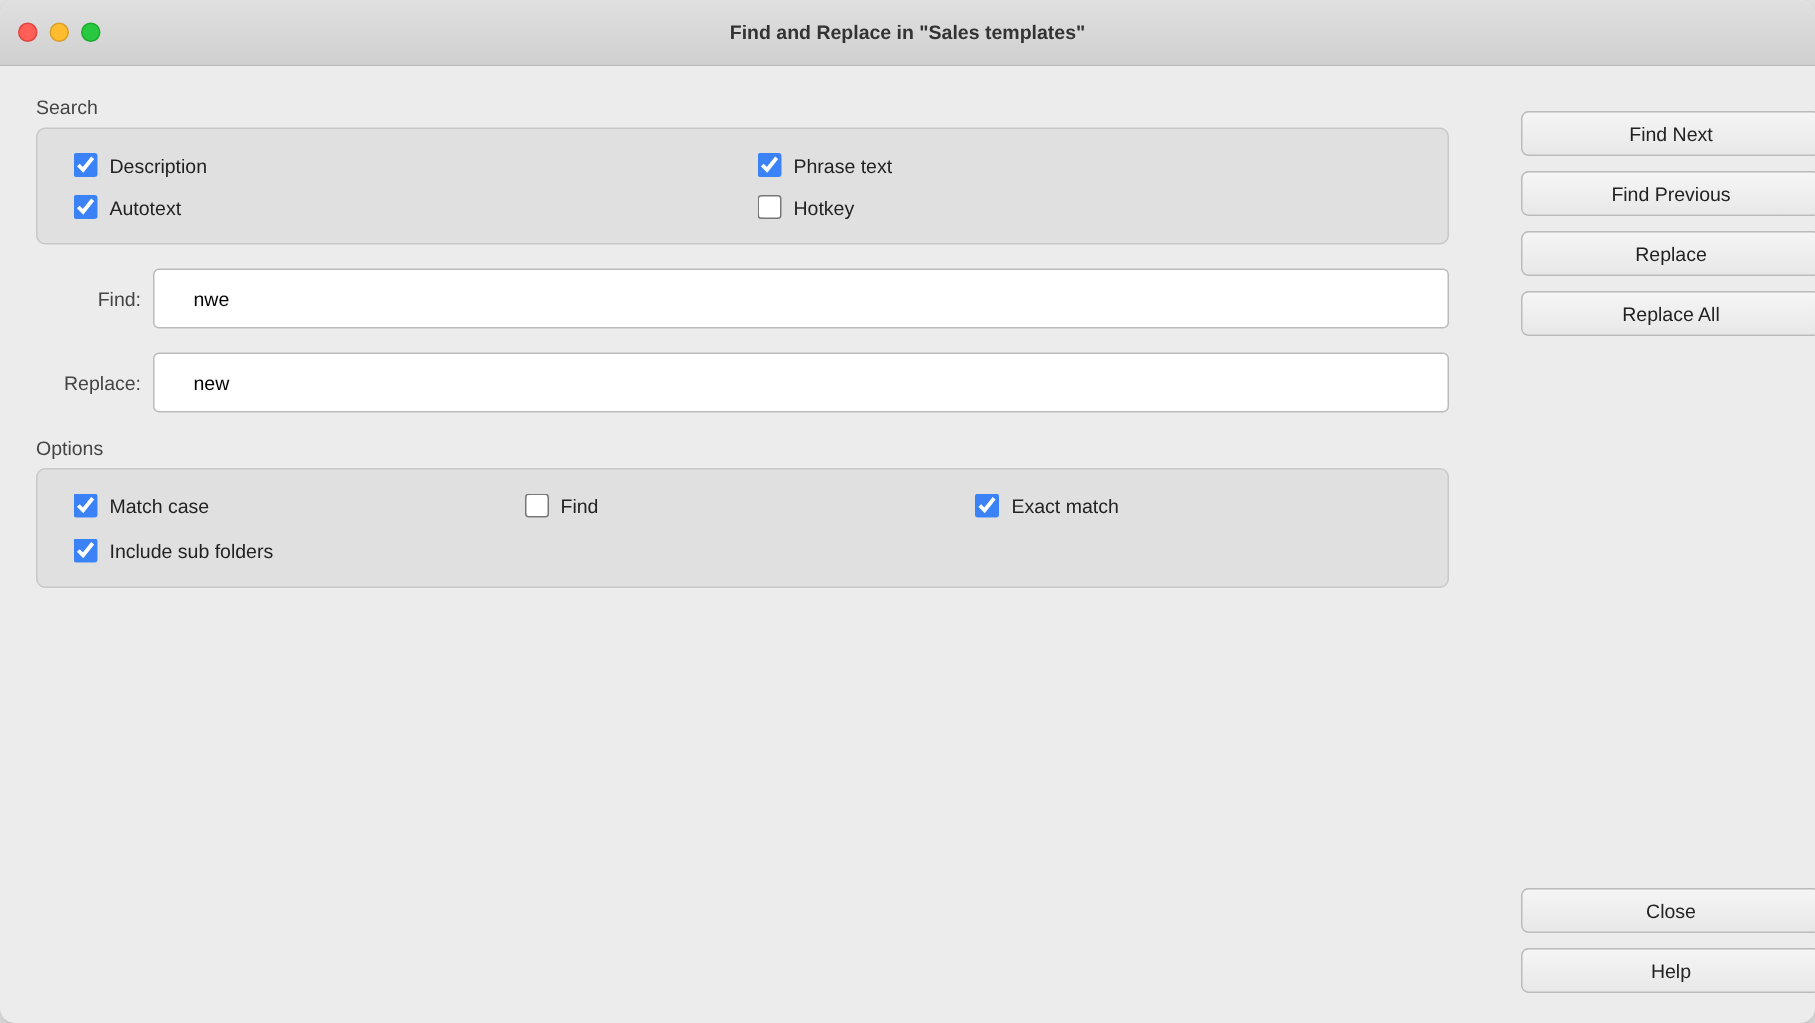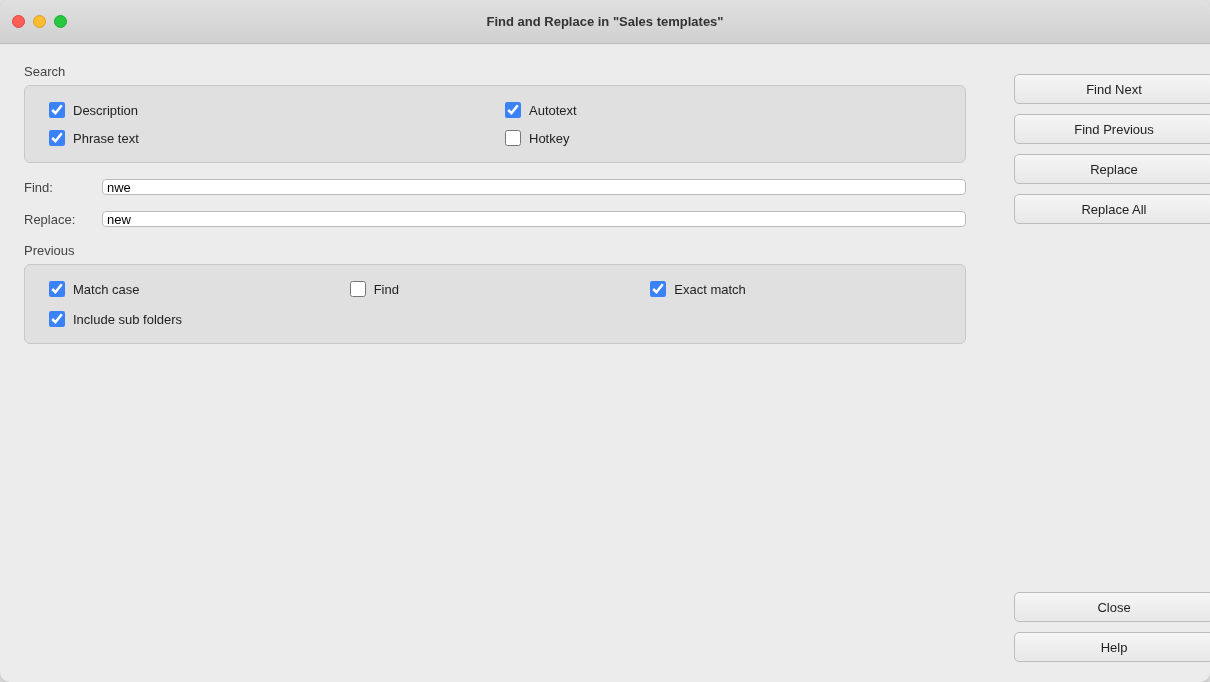--- a/index.html
+++ b/index.html
@@ -141,30 +141,31 @@
 
     .field-row {
       display: flex;
       align-items: center;
       gap: 8px;
     }
 
     .field-label {
       font-size: 13px;
       color: #444;
+      text-align: right;
       width: 70px;
       flex-shrink: 0;
     }
 
     .field-input {
       flex: 1;
-      height: 16px;
+      height: 40px;
       border: 1px solid #bbb;
       border-radius: 4px;
-      padding: 0 4px;
+      padding: 0 26px;
       font-size: 13px;
       background: white;
       outline: none;
     }
 
     .action-btn {
       width: 100%;
       height: 30px;
       background: linear-gradient(to bottom, #f5f5f5, #e8e8e8);
       border: 1px solid #bbb;
@@ -202,47 +203,47 @@
 
       <div>
         <div class="section-label">Search</div>
         <div class="section-box">
           <div class="checkbox-grid">
             <div class="checkbox-item">
               <input type="checkbox" id="cb-description" checked="" style="">
               <label for="cb-description">Description</label>
             </div>
             <div class="checkbox-item">
+              <input type="checkbox" id="cb-phrase-text" checked="" style="">
+              <label for="cb-phrase-text">Phrase text</label>
+            </div>
+            <div class="checkbox-item">
               <input type="checkbox" id="cb-autotext" checked="" style="">
               <label for="cb-autotext">Autotext</label>
-            </div>
-            <div class="checkbox-item">
-              <input type="checkbox" id="cb-phrase-text" checked="" style="">
-              <label for="cb-phrase-text">Phrase text</label>
             </div>
             <div class="checkbox-item">
               <input type="checkbox" id="cb-hotkey" style="">
               <label for="cb-hotkey">Hotkey</label>
             </div>
           </div>
         </div>
       </div>
 
       <div class="field-row">
         <div class="field-label">Find:</div>
         <input type="text" class="field-input" value="nwe" style="">
       </div>
 
       <div class="field-row">
         <div class="field-label">Replace:</div>
         <input type="text" class="field-input" value="new" style="">
       </div>
 
       <div>
-        <div class="section-label">Previous</div>
+        <div class="section-label">Options</div>
         <div class="section-box">
           <div style="display: grid; grid-template-columns: 1fr 1fr 1fr; gap: 14px 10px;">
             <div class="checkbox-item">
               <input type="checkbox" id="cb-match-case" checked="" style="">
               <label for="cb-match-case">Match case</label>
             </div>
             <div class="checkbox-item">
               <input type="checkbox" id="cb-regex" style="">
               <label for="cb-regex">Find</label>
             </div>

